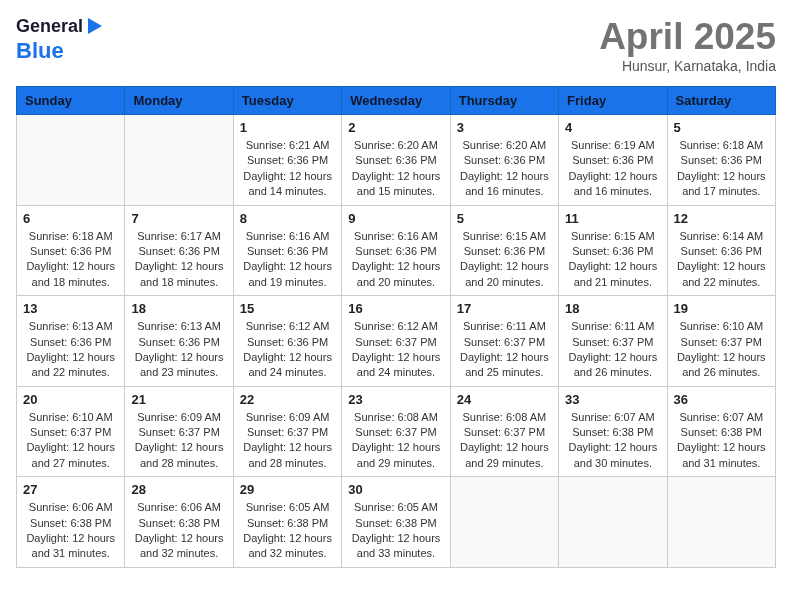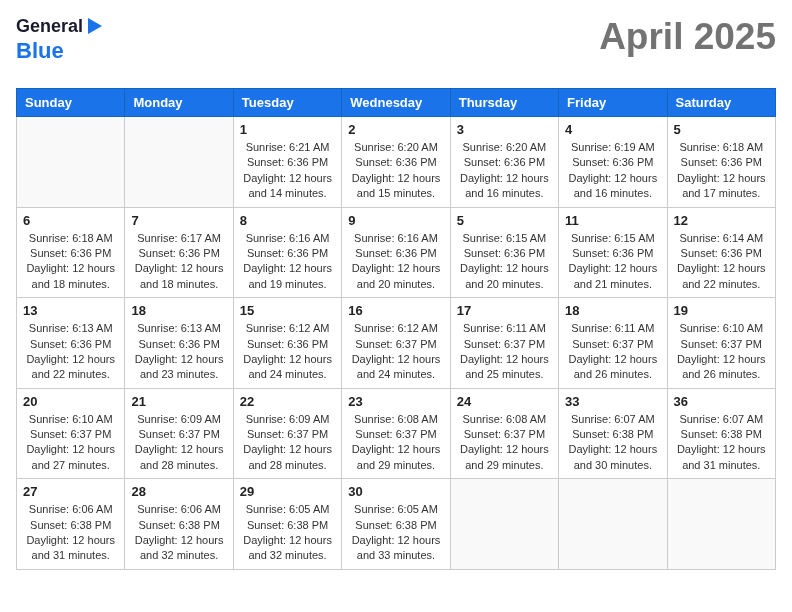--- a/index.html
+++ b/index.html
@@ -7,21 +7,21 @@
       font-family: Arial, sans-serif;
       background: #fff;
       width: 792px;
       min-height: 612px;
       padding: 16px;
     }
     .header {
       display: flex;
       justify-content: space-between;
       align-items: flex-start;
-      margin-bottom: 24px;
+      margin-bottom: 12px;
     }
     .logo {
       display: flex;
       align-items: center;
       gap: 4px;
     }
     .title-block {
       text-align: right;
     }
     .month-title {
@@ -33,21 +33,21 @@
       font-size: 14px;
       color: #555;
     }
     .calendar {
       width: 100%;
       border-collapse: collapse;
       border: 1px solid #ccc;
     }
     .calendar th {
       background-color: #1a73e8;
-      color: #ffffff;
+      color: #0f172a;
       text-align: left;
       padding: 6px 8px;
       font-size: 13px;
       font-weight: bold;
       border: 1px solid #1565c0;
     }
     .calendar td {
       vertical-align: top;
       padding: 5px 6px;
       border: 1px solid #ccc;
@@ -82,20 +82,21 @@
   <div style="display:flex; flex-direction:column; line-height:1.2;">
     <div style="display:flex; align-items:center; gap:2px;">
       <span style="font-size:18px; font-weight:bold; color:#1a1a2e;">General</span>
       <div style="width:0;height:0;border-top:8px solid transparent;border-bottom:8px solid transparent;border-left:14px solid #1a73e8; margin-left:3px; margin-bottom:2px;"></div>
     </div>
     <span style="font-size:22px; font-weight:bold; color:#1a73e8;">Blue</span>
   </div>
 </div>
   <div class="title-block">
     <div class="month-title">April 2025</div>
+    <div class="location">Hunsur, Karnataka, India</div>
   </div>
 </div>
 
 <table class="calendar">
   <thead>
     <tr>
     <th>Sunday</th>
         <th>Monday</th>
         <th>Tuesday</th>
         <th>Wednesday</th>

